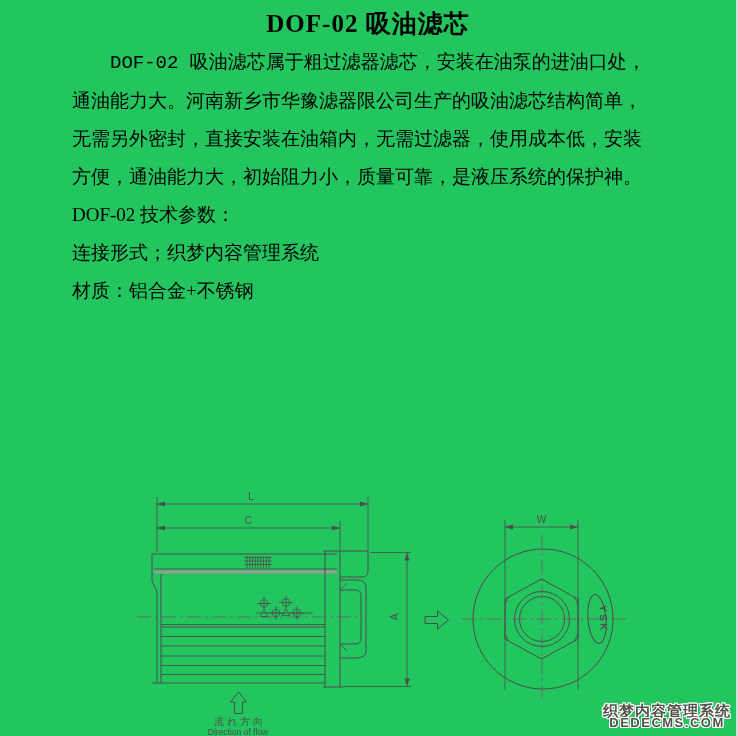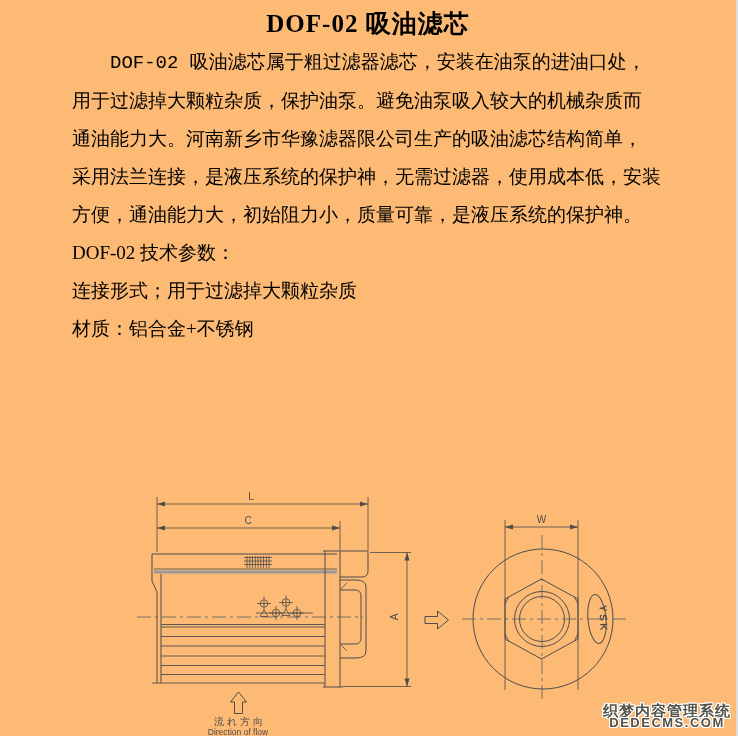--- a/index.html
+++ b/index.html
@@ -50,35 +50,34 @@
     color:var(--wm-color,#53534b);
     text-shadow:-1px -1px 0 #fff,1px -1px 0 #fff,-1px 1px 0 #fff,1px 1px 0 #fff,0 -1px 0 #fff,0 1px 0 #fff,-1px 0 0 #fff,1px 0 0 #fff;
     line-height:12px;
   }
   .wm1{font-size:15px;letter-spacing:1px;}
   .wm2{font-size:13px;letter-spacing:1.5px;}
 </style>
 </head>
 <body>
 
-<div id="page" style="background: #fdba74; border-right-color: rgb(220, 220, 220);">
+<div id="page" style="background: #22c55e; border-right-color: rgb(220, 220, 220);">
 
   <div class="doc-title">DOF-02 吸油滤芯</div>
 
   <div class="text-block">
     <div class="t-line indent">DOF-02 吸油滤芯属于粗过滤器滤芯，安装在油泵的进油口处，</div>
-    <div class="t-line">用于过滤掉大颗粒杂质，保护油泵。避免油泵吸入较大的机械杂质而</div>
     <div class="t-line">通油能力大。河南新乡市华豫滤器限公司生产的吸油滤芯结构简单，</div>
-    <div class="t-line">采用法兰连接，是液压系统的保护神，无需过滤器，使用成本低，安装</div>
+    <div class="t-line">无需另外密封，直接安装在油箱内，无需过滤器，使用成本低，安装</div>
     <div class="t-line">方便，通油能力大，初始阻力小，质量可靠，是液压系统的保护神。</div>
   </div>
 
   <div class="text-block">
     <div class="t-line">DOF-02 技术参数：</div>
-    <div class="t-line">连接形式；用于过滤掉大颗粒杂质</div>
+    <div class="t-line">连接形式；织梦内容管理系统</div>
     <div class="t-line">材质：铝合金+不锈钢</div>
   </div>
 
   <div class="drawing-wrap">
     <svg width="738" height="250" viewBox="0 0 738 250">
       <defs>
         <clipPath id="hexclip">
           <polygon points="541.5,93 578,113 578,153 541.5,173 505,153 505,113"></polygon>
         </clipPath>
       </defs>

